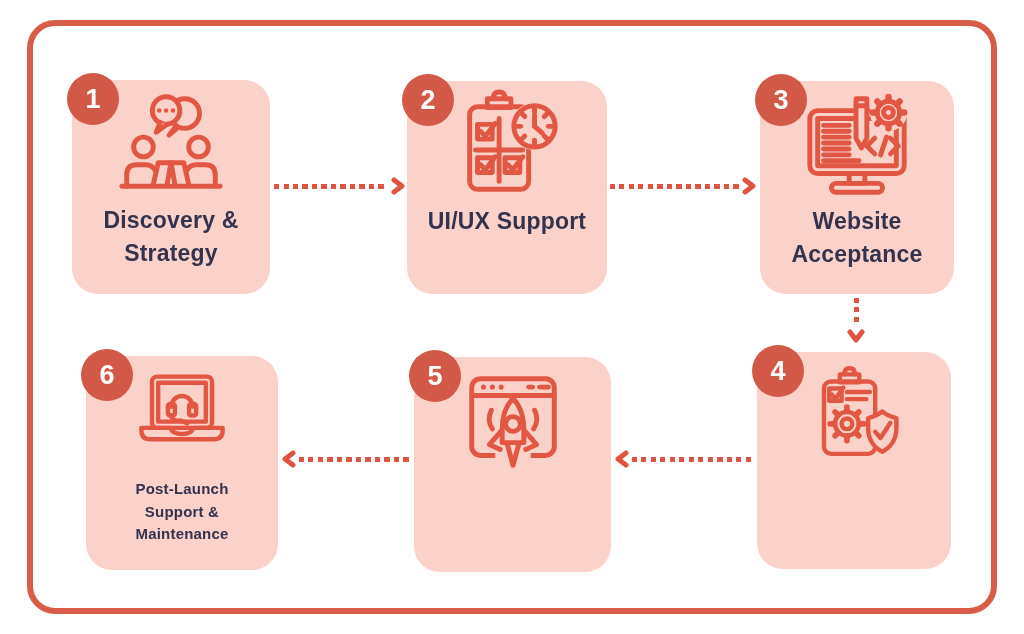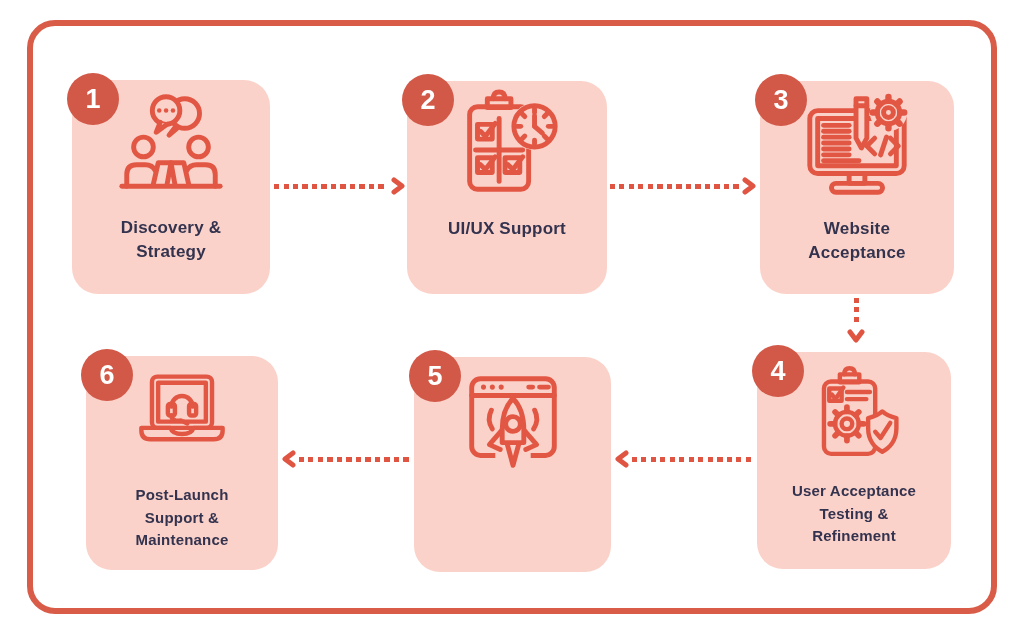--- a/index.html
+++ b/index.html
@@ -23,23 +23,23 @@
   .card-3{left:760px;top:81px;width:194px;height:213px;}
   .card-4{left:757px;top:352px;width:194px;height:217px;}
   .card-5{left:414px;top:357px;width:197px;height:215px;}
   .card-6{left:86px;top:356px;width:192px;height:214px;}
   .badge{position:absolute;left:-5px;top:-7px;width:52px;height:52px;border-radius:50%;
          background:var(--badge);color:#ffffff;font-weight:bold;font-size:27px;
          display:flex;align-items:center;justify-content:center;}
   .icon{margin-top:6px;width:118px;height:118px;flex:none;}
   .icon-sm{margin-top:10px;width:106px;height:106px;flex:none;}
   .icon svg,.icon-sm svg{width:100%;height:100%;}
-  .label{margin-top:12px;text-align:center;font-weight:bold;color:var(--label);
-         font-size:17px;line-height:1.42;letter-spacing:.2px;max-width:160px;}
-  .label-sm{margin-top:12px;font-size:15px;line-height:1.5;max-width:132px;}
+  .label{margin-top:0;text-align:center;font-weight:bold;color:var(--label);
+         font-size:23px;line-height:1.42;letter-spacing:.2px;max-width:160px;}
+  .label-sm{margin-top:6px;font-size:15px;line-height:1.5;max-width:132px;}
   
   .arrow{position:absolute;display:flex;align-items:center;gap:2px;}
   .arrow .dots-h{height:5px;flex:1;
       background-image:repeating-linear-gradient(90deg,var(--arrow) 0 5px,transparent 5px 9.5px);}
   .arrow-v{flex-direction:column;}
   .arrow-v .dots-v{width:5px;flex:1;
       background-image:repeating-linear-gradient(180deg,var(--arrow) 0 5px,transparent 5px 9.5px);}
   .a12{left:274px;top:177px;width:132px;height:18px;}
   .a23{left:610px;top:177px;width:147px;height:18px;}
   .a34{left:847px;top:298px;width:18px;height:46px;}
@@ -169,21 +169,20 @@
             <path d="M42.1,60.1 L38.6,56.6"></path>
           <path d="M42.1,79.9 L38.6,83.4"></path>
             <path d="M61.9,79.9 L65.4,83.4"></path>
         </g>
         <circle cx="52" cy="70" r="13.5"></circle>
         <circle cx="52" cy="70" r="6"></circle>
         <path d="M92,56 C97,60.5 103,62.5 108,63.5 V75 C108,89 100,97.5 92,101.5 C84,97.5 76,89 76,75 V63.5 C81,62.5 87,60.5 92,56 Z" fill="#fbd2c9"></path>
         <polyline points="84,79 90,86 101,69"></polyline>
       </svg>
     </div>
-    <div class="label label-sm">User Acceptance Testing &amp; Refinement</div>
   </div>
 
   <div class="card card-5">
     <div class="badge">5</div>
     <div class="icon">
       <svg viewBox="0 0 120 120" fill="none" stroke="#e25744" stroke-width="5" stroke-linecap="round" stroke-linejoin="round">
         <rect x="18" y="16" width="84" height="78" rx="9"></rect>
         <path d="M18,33 H102"></path>
         <circle cx="30" cy="24.5" r="2.6" fill="#e25744" stroke="none"></circle>
         <circle cx="39" cy="24.5" r="2.6" fill="#e25744" stroke="none"></circle>

